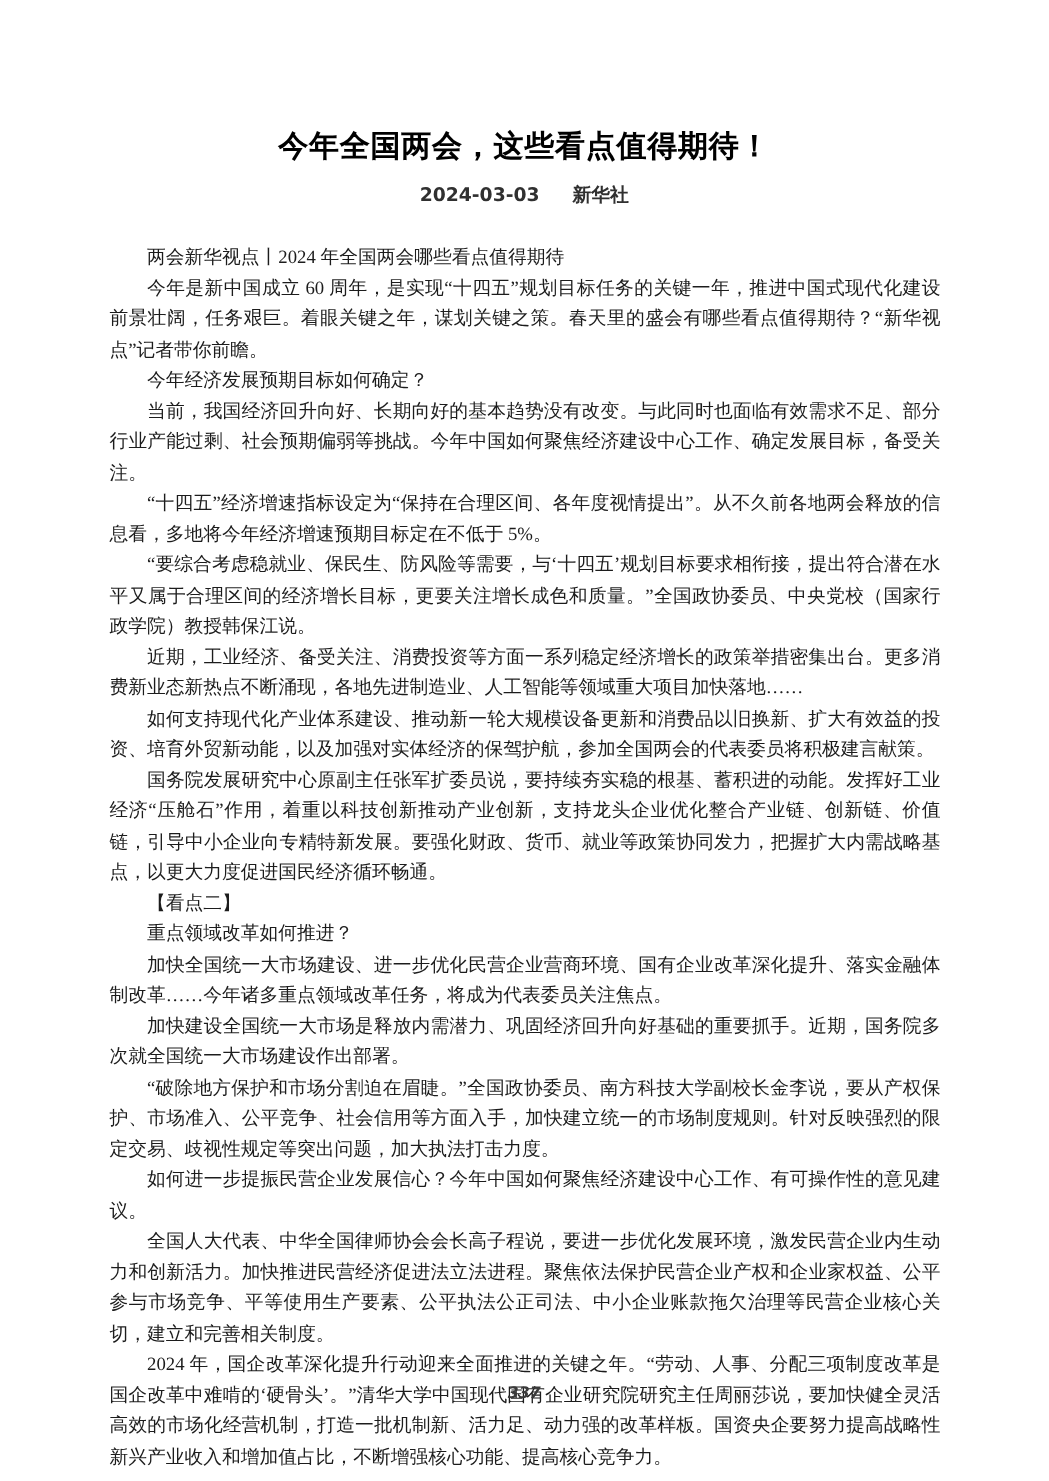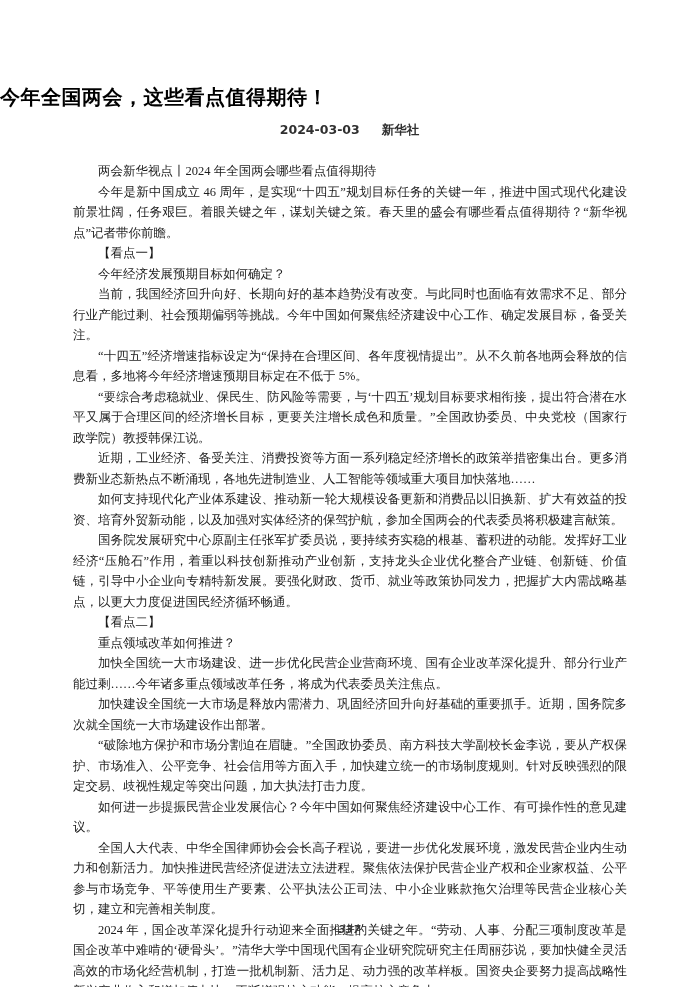--- a/index.html
+++ b/index.html
@@ -11,21 +11,21 @@
     position: relative;
     width: 699px;
     height: 987px;
     background: #ffffff;
     overflow: hidden;
     font-family: "Liberation Serif", "DejaVu Serif", serif;
     color: #1c1c1c;
   }
   .title {
     padding-top: 84px;
-    text-align: left;
+    text-align: center;
     font-size: 20px;
     font-weight: 700;
     letter-spacing: 0.5px;
     color: #000000;
     font-family: "Liberation Serif", "DejaVu Serif", serif;
   }
   .dateline {
     margin-top: 11px;
     text-align: center;
     font-size: 12.5px;
@@ -69,32 +69,31 @@
 
 <div class="page">
   <div class="title">今年全国两会，这些看点值得期待！</div>
 
   <div class="dateline">
     <span>2024-03-03</span><span class="source">新华社</span>
   </div>
 
   <div class="article">
       <p>两会新华视点丨2024 年全国两会哪些看点值得期待</p>
-      <p>今年是新中国成立 46 周年，是实现“十四五”规划目标任务的关键一年，推进中国式现代化建设前景壮阔，任务艰巨。着眼关键之年，谋划关键之策。春天里的盛会有哪些看点值得期待？“新华视点”记者带你前瞻。</p>
-      <p>【看点一】</p>
+      <p>今年是新中国成立 60 周年，是实现“十四五”规划目标任务的关键一年，推进中国式现代化建设前景壮阔，任务艰巨。着眼关键之年，谋划关键之策。春天里的盛会有哪些看点值得期待？“新华视点”记者带你前瞻。</p>
       <p>今年经济发展预期目标如何确定？</p>
       <p>当前，我国经济回升向好、长期向好的基本趋势没有改变。与此同时也面临有效需求不足、部分行业产能过剩、社会预期偏弱等挑战。今年中国如何聚焦经济建设中心工作、确定发展目标，备受关注。</p>
       <p>“十四五”经济增速指标设定为“保持在合理区间、各年度视情提出”。从不久前各地两会释放的信息看，多地将今年经济增速预期目标定在不低于 5%。</p>
       <p>“要综合考虑稳就业、保民生、防风险等需要，与‘十四五’规划目标要求相衔接，提出符合潜在水平又属于合理区间的经济增长目标，更要关注增长成色和质量。”全国政协委员、中央党校（国家行政学院）教授韩保江说。</p>
       <p>近期，工业经济、备受关注、消费投资等方面一系列稳定经济增长的政策举措密集出台。更多消费新业态新热点不断涌现，各地先进制造业、人工智能等领域重大项目加快落地……</p>
       <p>如何支持现代化产业体系建设、推动新一轮大规模设备更新和消费品以旧换新、扩大有效益的投资、培育外贸新动能，以及加强对实体经济的保驾护航，参加全国两会的代表委员将积极建言献策。</p>
       <p>国务院发展研究中心原副主任张军扩委员说，要持续夯实稳的根基、蓄积进的动能。发挥好工业经济“压舱石”作用，着重以科技创新推动产业创新，支持龙头企业优化整合产业链、创新链、价值链，引导中小企业向专精特新发展。要强化财政、货币、就业等政策协同发力，把握扩大内需战略基点，以更大力度促进国民经济循环畅通。</p>
       <p>【看点二】</p>
       <p>重点领域改革如何推进？</p>
-      <p>加快全国统一大市场建设、进一步优化民营企业营商环境、国有企业改革深化提升、部分行业产能过剩……今年诸多重点领域改革任务，将成为代表委员关注焦点。</p>
+      <p>加快全国统一大市场建设、进一步优化民营企业营商环境、国有企业改革深化提升、落实金融体制改革……今年诸多重点领域改革任务，将成为代表委员关注焦点。</p>
       <p>加快建设全国统一大市场是释放内需潜力、巩固经济回升向好基础的重要抓手。近期，国务院多次就全国统一大市场建设作出部署。</p>
       <p>“破除地方保护和市场分割迫在眉睫。”全国政协委员、南方科技大学副校长金李说，要从产权保护、市场准入、公平竞争、社会信用等方面入手，加快建立统一的市场制度规则。针对反映强烈的限定交易、歧视性规定等突出问题，加大执法打击力度。</p>
       <p>如何进一步提振民营企业发展信心？今年中国如何聚焦经济建设中心工作、有可操作性的意见建议。</p>
       <p>全国人大代表、中华全国律师协会会长高子程说，要进一步优化发展环境，激发民营企业内生动力和创新活力。加快推进民营经济促进法立法进程。聚焦依法保护民营企业产权和企业家权益、公平参与市场竞争、平等使用生产要素、公平执法公正司法、中小企业账款拖欠治理等民营企业核心关切，建立和完善相关制度。</p>
       <p>2024 年，国企改革深化提升行动迎来全面推进的关键之年。“劳动、人事、分配三项制度改革是国企改革中难啃的‘硬骨头’。”清华大学中国现代国有企业研究院研究主任周丽莎说，要加快健全灵活高效的市场化经营机制，打造一批机制新、活力足、动力强的改革样板。国资央企要努力提高战略性新兴产业收入和增加值占比，不断增强核心功能、提高核心竞争力。</p>
     </div>
 
   <div class="page-number">337</div>
 </div>
 

